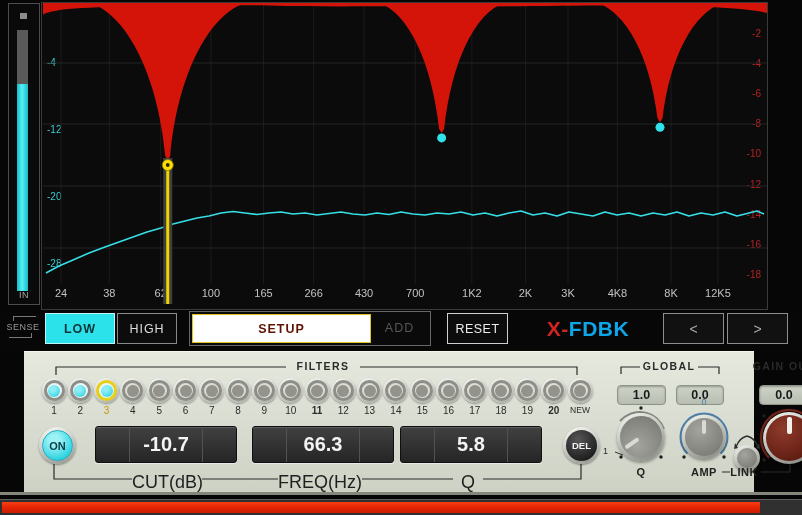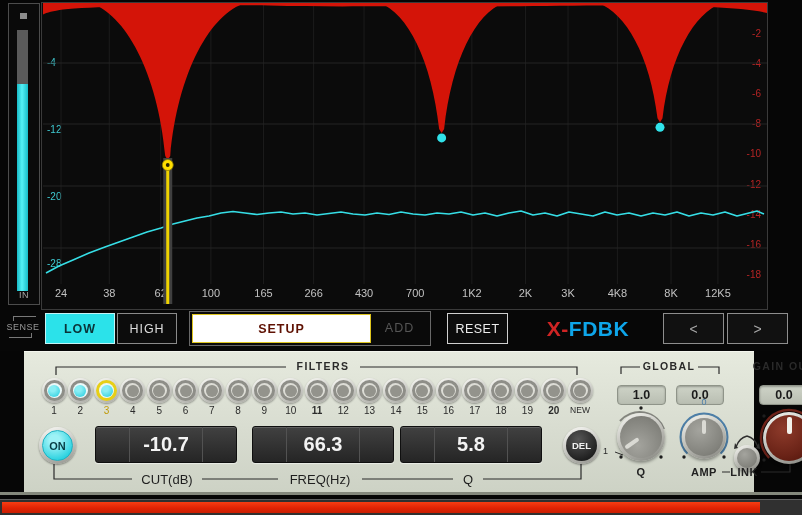--- a/index.html
+++ b/index.html
@@ -36,21 +36,21 @@
   #btn-next{left:727px;width:61px;background:#111;border:1px solid #8e8e8e;color:#a9a9a9;font-size:14px;}
   #sense{position:absolute;left:4px;top:12px;width:38px;text-align:center;font-size:9px;color:#989898;letter-spacing:.5px;}
   #sense::before{content:"";position:absolute;left:9px;top:-6px;width:22px;height:4px;border-top:1px solid #787878;border-left:1px solid #787878;}
   #sense::after{content:"";position:absolute;left:5px;bottom:-6px;width:22px;height:4px;border-bottom:1px solid #787878;border-right:1px solid #787878;}
   
   #panel{position:absolute;left:4px;top:351px;width:730px;height:141px;
          background:linear-gradient(#e6eade,#d8dcd0 55%,#cdd2c5);border-top:1px solid #f4f6ee;margin-left:20px;}
   #panel-svg{position:absolute;left:0;top:0;pointer-events:none;}
   .ptxt{position:absolute;color:#2a2a2a;}
   .sec-title{font-size:10.5px;font-weight:bold;letter-spacing:1.4px;text-align:center;}
-  .ctl-label{font-size:13px;text-align:center;color:#1f1f1f;}
+  .ctl-label{font-size:18px;text-align:center;color:#1f1f1f;}
   .fnum{position:absolute;top:53px;width:30px;text-align:center;font-size:10px;color:#2b2b2b;}
   .fbtn{position:absolute;top:26px;width:25px;height:25px;border-radius:50%;cursor:pointer;
         background:linear-gradient(155deg,#fafaf6,#a8a8a2);box-shadow:0 1px 2px rgba(0,0,0,.35);}
   .fbtn .ring{position:absolute;inset:2px;border-radius:50%;background:#8e8e88;}
   .fbtn .lite{position:absolute;inset:5px;border-radius:50%;background:#dddDD6;}
   .fbtn .core{position:absolute;inset:6.5px;border-radius:50%;background:#93938c;}
   .fbtn.on .core{background:radial-gradient(circle at 38% 32%,#8aeef4 25%,#1fcadc);}
   .fbtn.on .lite{background:#ecf8f8;}
   .fbtn.selected .ring{background:#e7cf16;}
   .round-btn{position:absolute;width:37px;height:37px;border-radius:50%;cursor:pointer;

